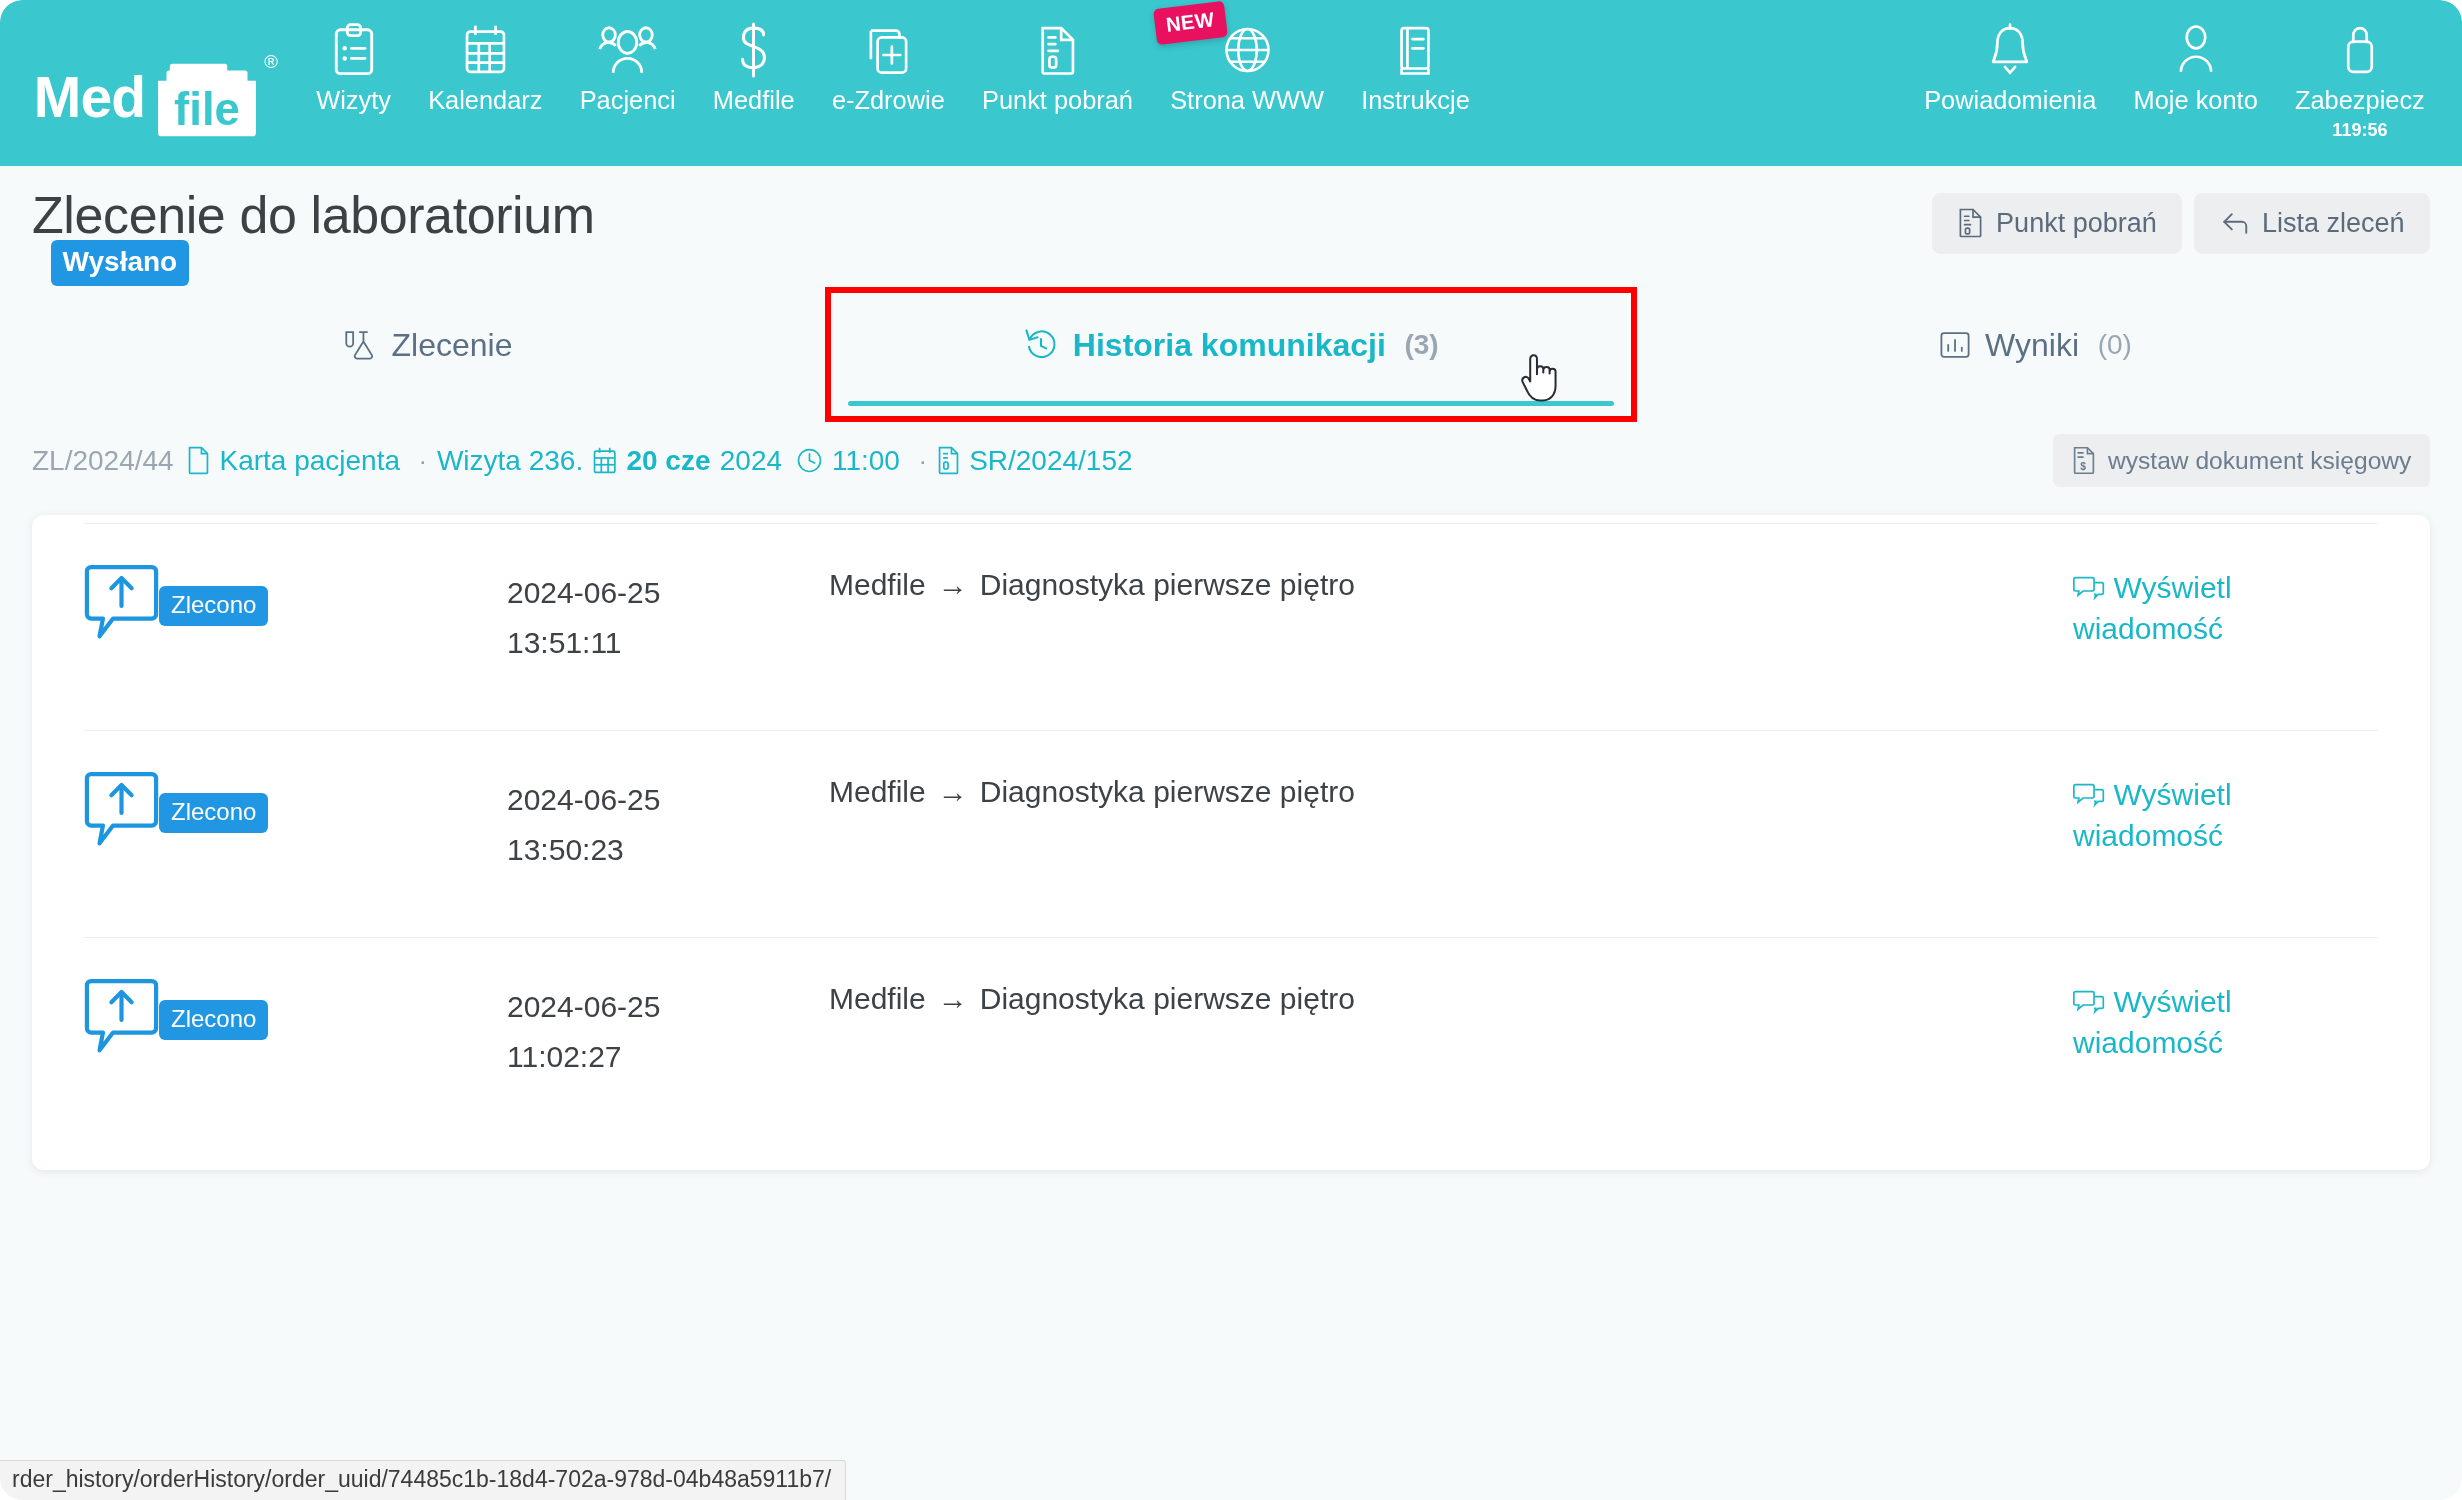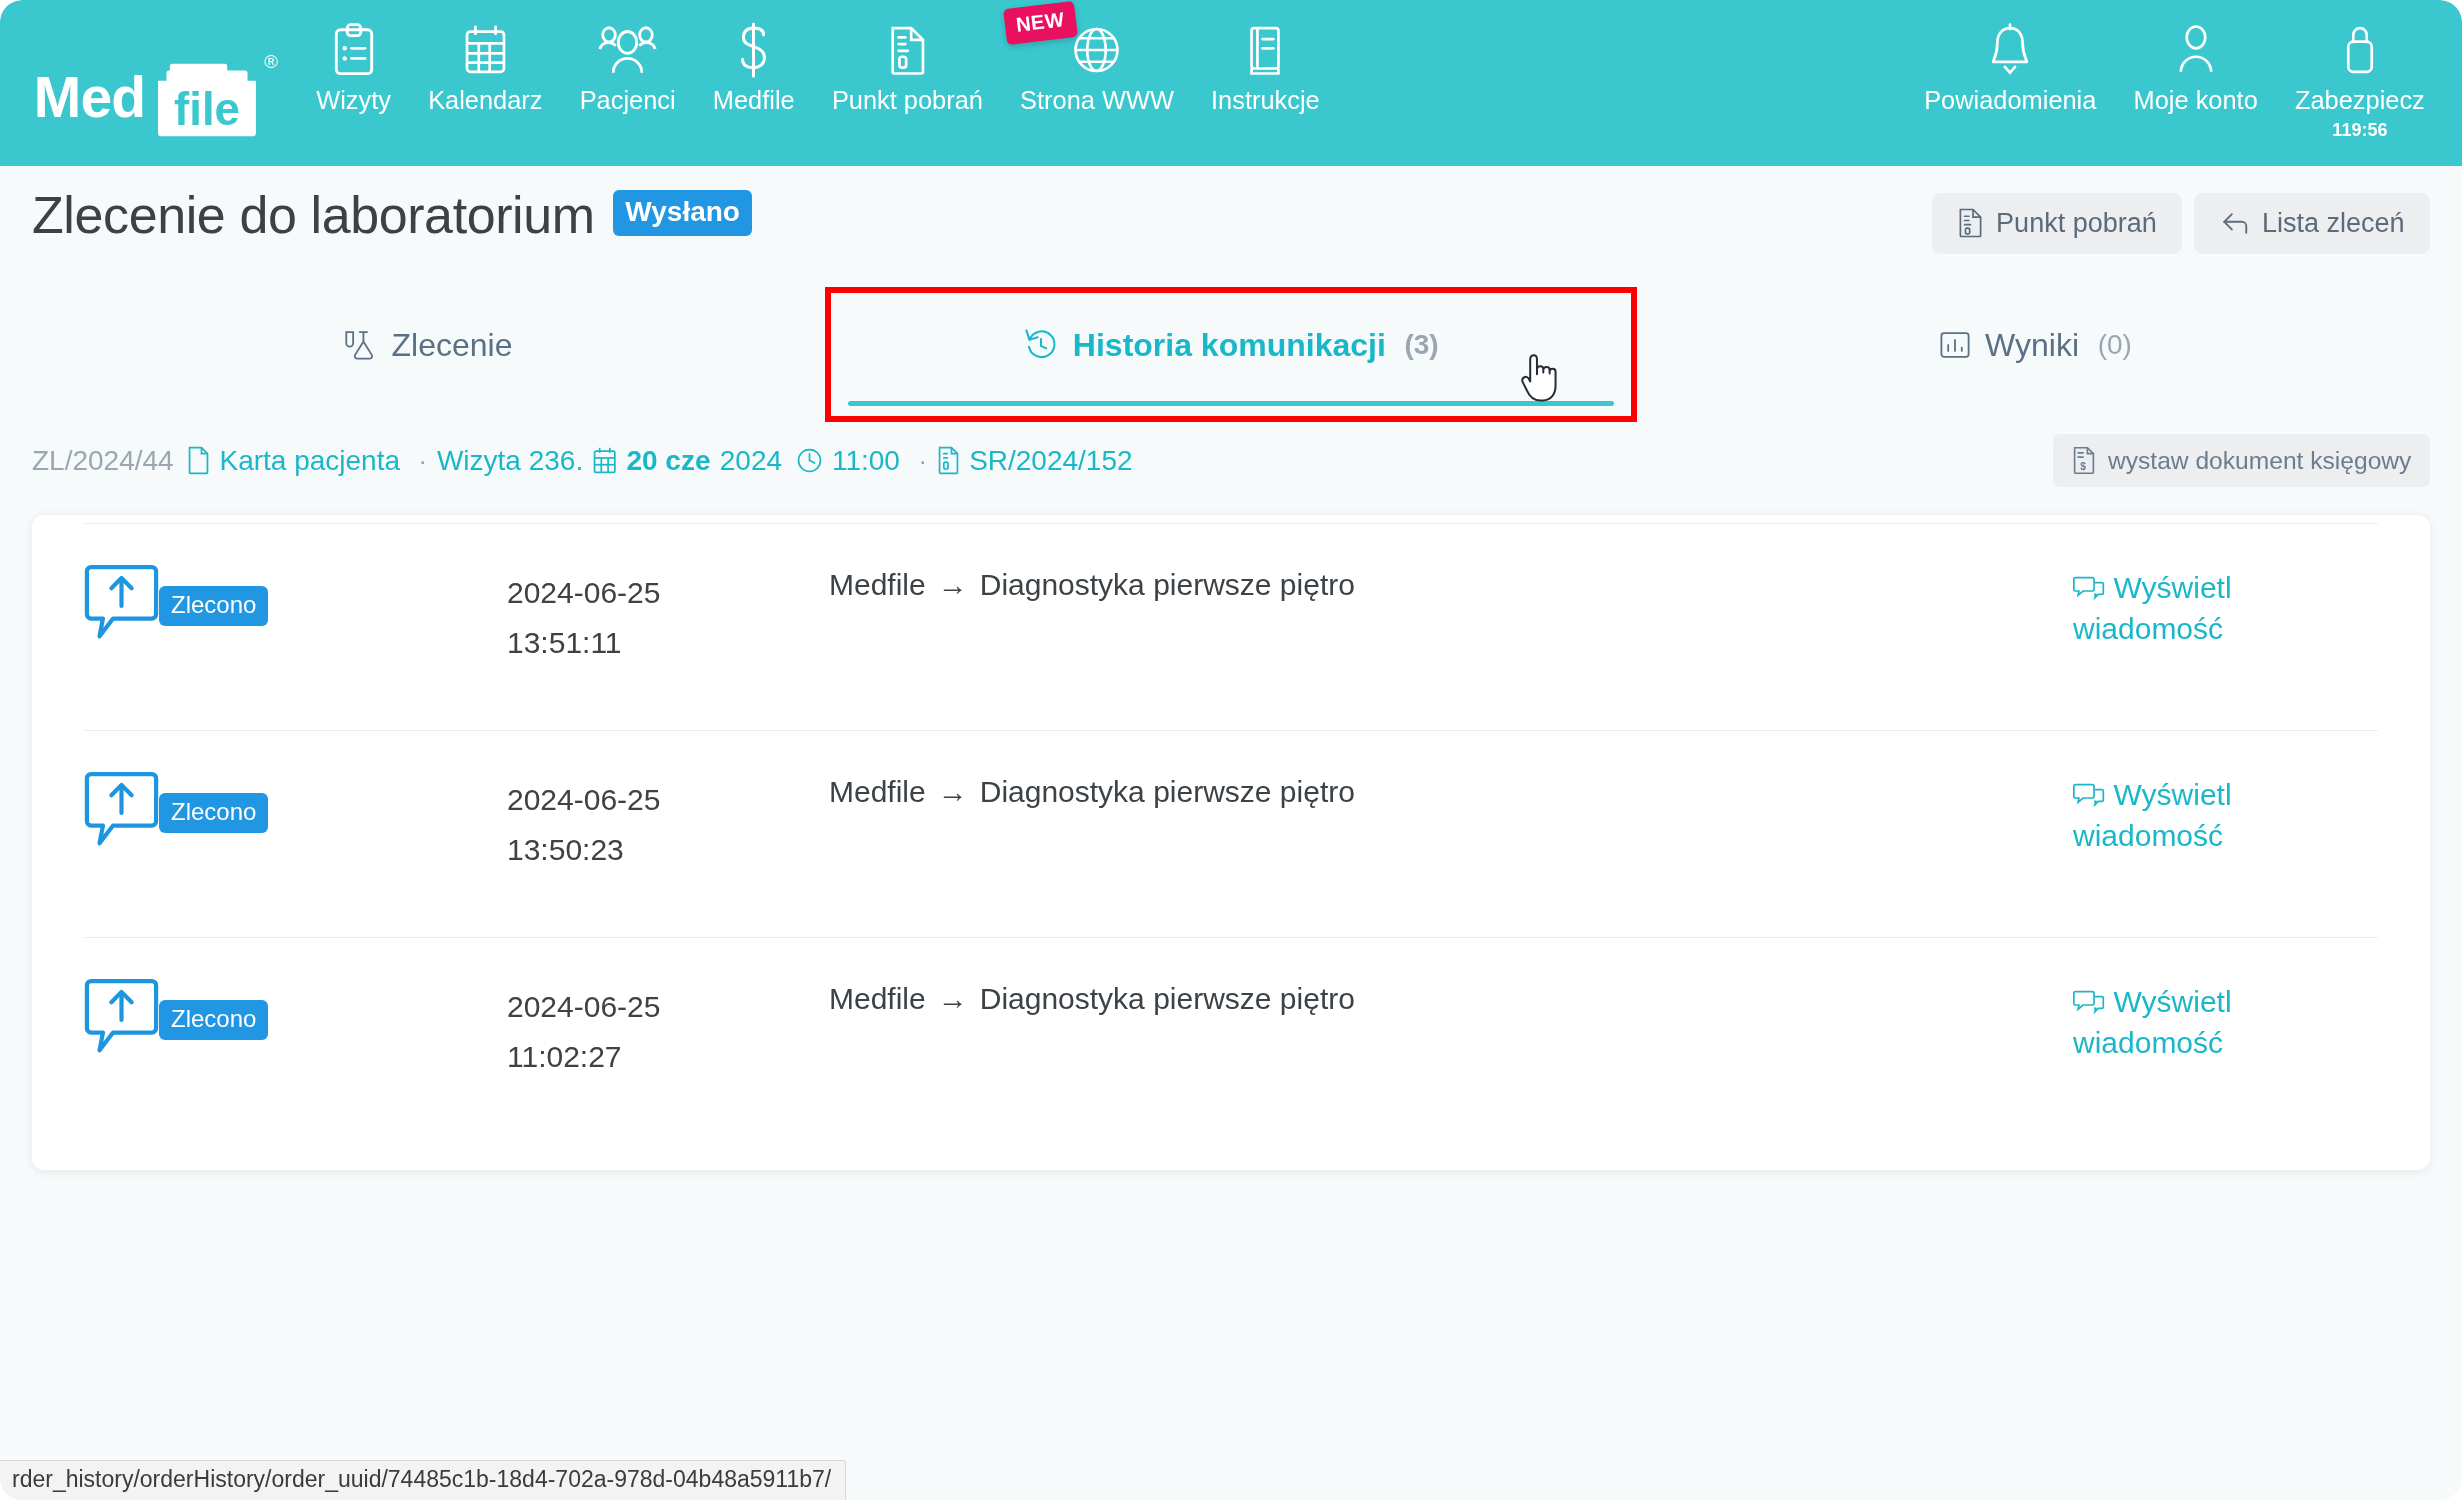--- a/index.html
+++ b/index.html
@@ -104,21 +104,21 @@
     z-index: 3;
   }
 
   
   .page-head {
     display: flex;
     align-items: flex-start;
     padding: 22px 32px 0 32px;
     height: 110px;
   }
-  .page-title-wrap { display: flex; align-items: center; }
+  .page-title-wrap { display: flex; align-items: flex-start; flex-direction: column; }
   .page-title {
     font-size: 52px;
     color: #3d4144;
     font-weight: normal;
     line-height: 1.05;
     letter-spacing: -0.4px;
   }
   .status-pill {
     margin-left: 18.6px;
     background: #2196e3;
@@ -357,20 +357,32 @@
         <div class="navitem">
           <span class="nav-ico">
             <svg width="37" height="56" viewBox="0 0 44 66" fill="none" stroke="#ffffff" stroke-width="3.6">
               <line x1="22" y1="2" x2="22" y2="64" stroke-linecap="round"></line>
               <path d="M34 15 C34 8 28 7 22 7 C14 7 10 11 10 18 C10 25 16 27 22 29 C29 31 35 34 35 42 C35 50 29 54 21 54 C14 54 9 51 9 44" stroke-linecap="round"></path>
             </svg>
           </span>
           <span class="nav-label">Medfile</span>
         </div>
 
+        <div class="navitem">
+          <span class="nav-ico">
+            <svg width="49" height="52" viewBox="0 0 58 62" fill="none" stroke="#ffffff" stroke-width="3.2">
+              <path d="M8 8 L38 8 A4 4 0 0 1 42 12 L42 18"></path>
+              <path d="M8 8 L8 42"></path>
+              <rect x="16" y="16" width="34" height="42" rx="5"></rect>
+              <line x1="33" y1="27" x2="33" y2="47" stroke-linecap="round"></line>
+              <line x1="23" y1="37" x2="43" y2="37" stroke-linecap="round"></line>
+            </svg>
+          </span>
+          <span class="nav-label">e-Zdrowie</span>
+        </div>
 
         <div class="navitem">
           <span class="nav-ico">
             <svg width="42" height="54" viewBox="0 0 50 64" fill="none" stroke="#ffffff" stroke-width="3.2">
               <path d="M8 6 L30 6 L44 20 L44 58 A2 2 0 0 1 42 60 L10 60 A2 2 0 0 1 8 58 Z"></path>
               <path d="M30 6 L30 20 L44 20"></path>
               <line x1="15" y1="17" x2="23" y2="17" stroke-linecap="round"></line>
               <line x1="15" y1="25" x2="23" y2="25" stroke-linecap="round"></line>
               <line x1="15" y1="33" x2="26" y2="33" stroke-linecap="round"></line>
               <rect x="16" y="40" width="8" height="13" rx="3"></rect>

